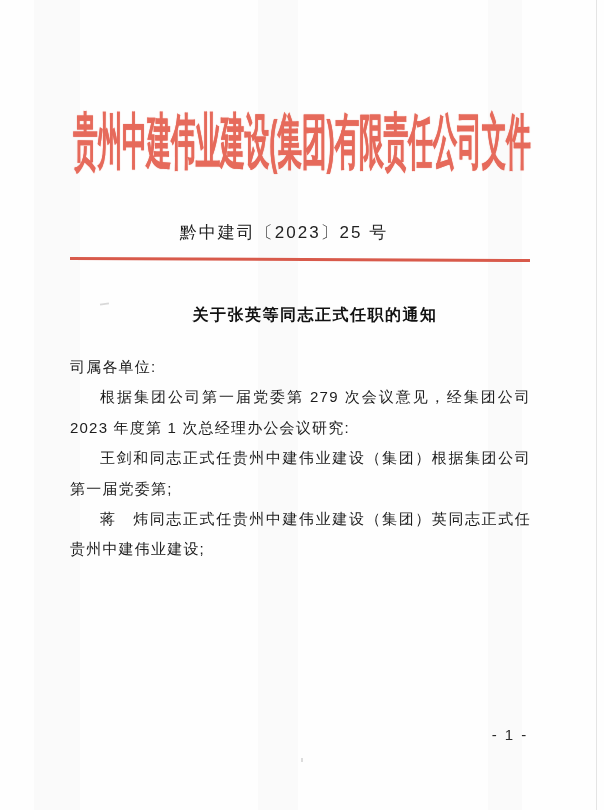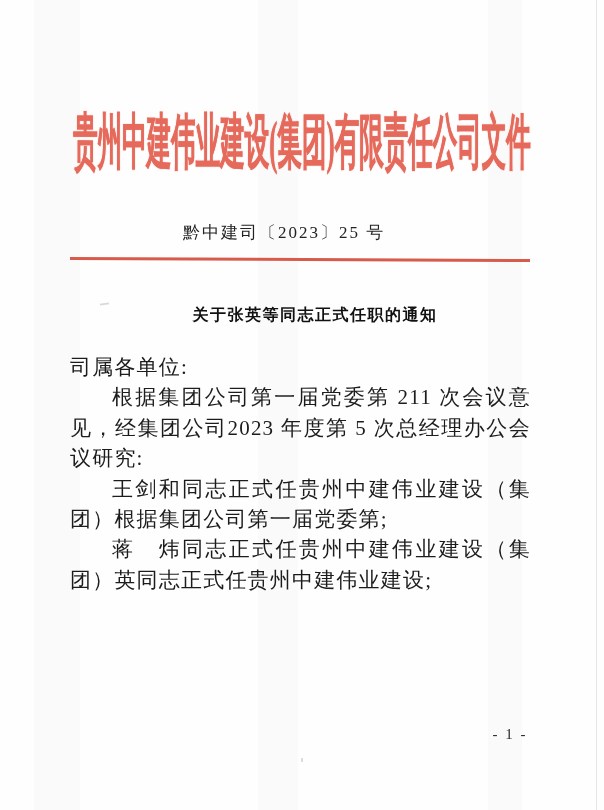--- a/index.html
+++ b/index.html
@@ -7,21 +7,21 @@
     padding: 0;
     background: #ffffff;
   }
   .page {
     position: relative;
     width: 604px;
     height: 810px;
     margin: 0 auto;
     background: #fefefe;
     overflow: hidden;
-    font-family: Liberation Serif, serif;
+    font-family: Liberation Sans, sans-serif;
     color: #1a1a1a;
   }
   
   .scan-stripe {
     position: absolute;
     top: 0;
     height: 810px;
     background: #fafafa;
     pointer-events: none;
   }
@@ -106,21 +106,21 @@
     font-weight: bold;
     letter-spacing: 1.5px;
     color: #111111;
   }
 
   .doc-body {
     position: absolute;
     top: 352px;
     left: 70px;
     width: 461px;
-    font-size: 21px;
+    font-size: 15px;
     line-height: 30.4px;
     letter-spacing: 1.2px;
     text-align: justify;
     color: #1c1c1c;
   }
   .doc-body p {
     margin: 0;
   }
   .doc-body p.indent {
     text-indent: 2em;
@@ -152,20 +152,20 @@
   <div class="red-header">贵州中建伟业建设(集团)有限责任公司文件</div>
 
   <div class="doc-number">黔中建司〔2023〕25 号</div>
 
   <div class="red-rule"></div>
 
   <h1 class="doc-title">关于张英等同志正式任职的通知</h1>
 
   <div class="doc-body">
     <p>司属各单位:</p>
-    <p class="indent">根据集团公司第一届党委第 211 次会议意见，经集团公司2023 年度第 5 次总经理办公会议研究:</p>
+    <p class="indent">根据集团公司第一届党委第 279 次会议意见，经集团公司2023 年度第 1 次总经理办公会议研究:</p>
     <p class="indent">王剑和同志正式任贵州中建伟业建设（集团）根据集团公司第一届党委第;</p>
     <p class="indent">蒋　炜同志正式任贵州中建伟业建设（集团）英同志正式任贵州中建伟业建设;</p>
   </div>
 
   <div class="page-number">- 1 -</div>
 
 </div>
 
 </body></html>

